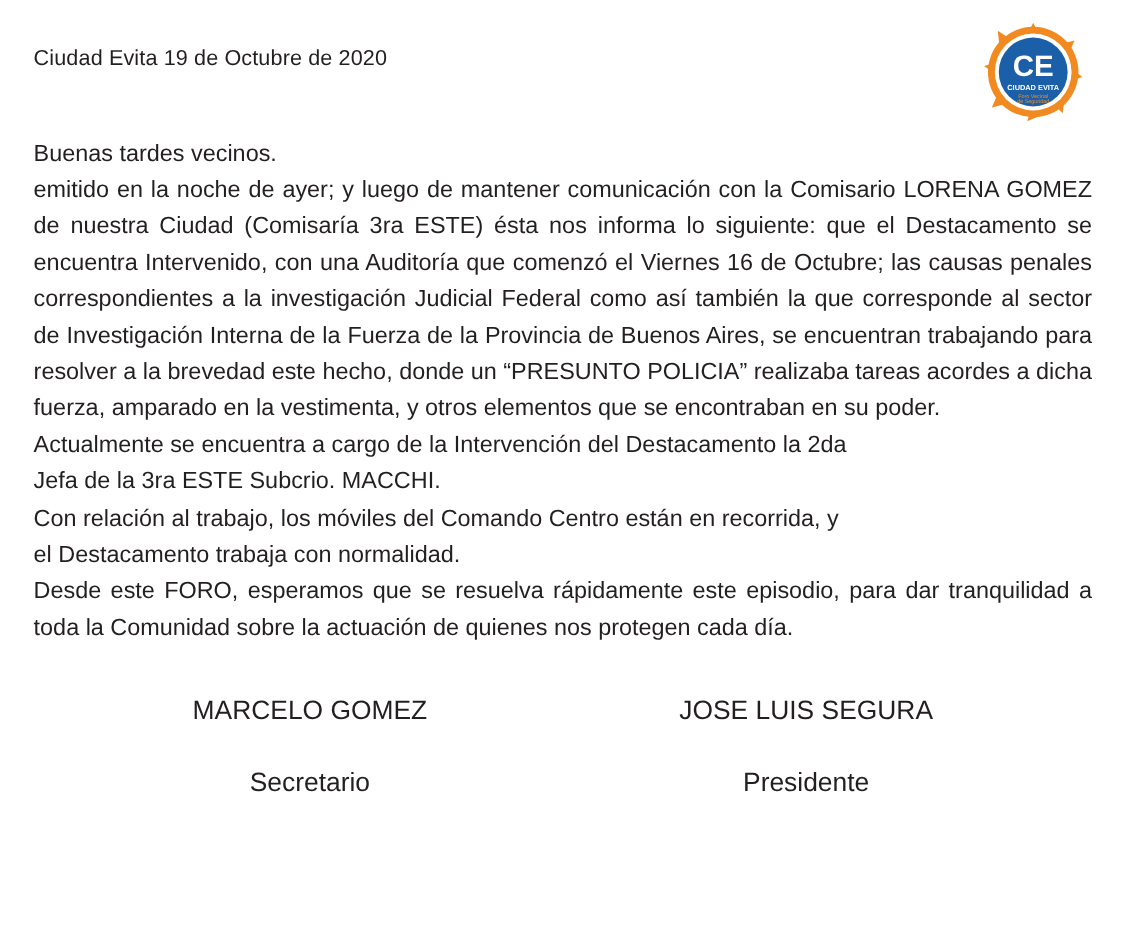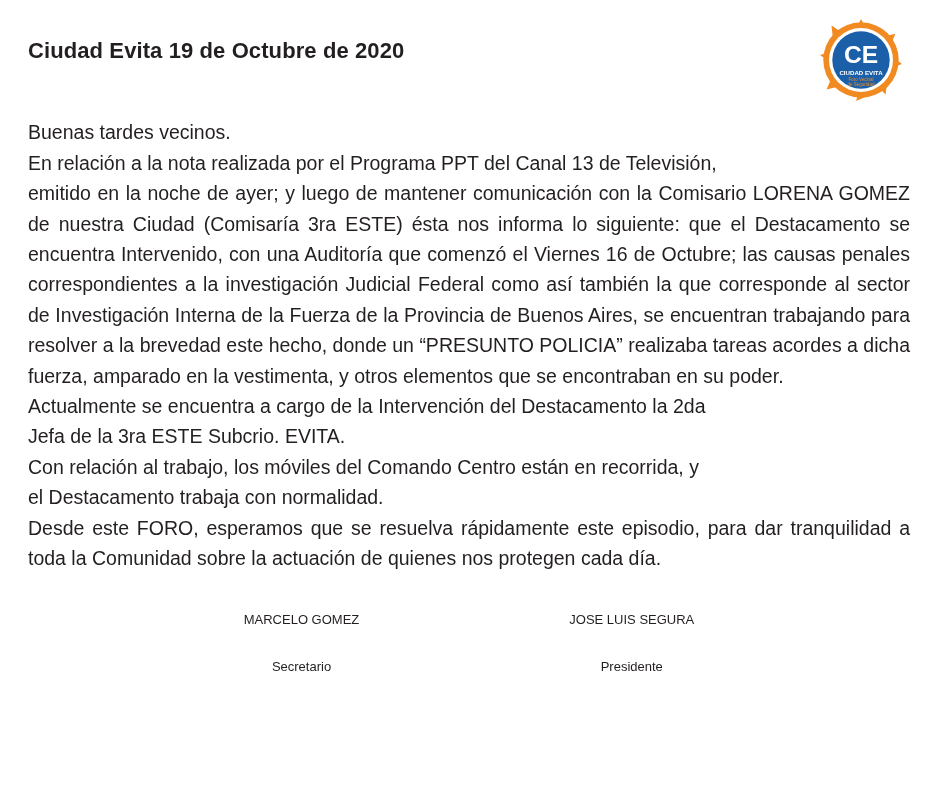--- a/index.html
+++ b/index.html
@@ -24,25 +24,24 @@
   .logo {
     position: absolute;
     top: 19px;
     right: 38px;
     width: 82px;
     height: 82px;
   }
   .logo svg { display: block; }
 
   .dateline {
-    font-size: 22px;
+    font-size: 18px;
     line-height: 1.2;
     margin: 0 0 0 0;
     letter-spacing: 0.1px;
-    font-weight: bold;
   }
 
   .body-block {
     margin-top: 53px;
     font-size: 19.5px;
     line-height: 1.56;
   }
   .body-block p {
     margin: 0;
   }
@@ -50,21 +49,21 @@
     text-align: justify;
     text-justify: inter-word;
   }
   b, strong { font-weight: normal; }
 
   .signatures {
     margin-top: 38px;
     display: flex;
     justify-content: center;
     gap: 210px;
-    font-size: 13px;
+    font-size: 22px;
     line-height: 1.45;
   }
   .sig {
     text-align: center;
   }
   .sig .name { display: block; }
   .sig .role { display: block; margin-top: 28px; }
 </style>
 </head>
 <body>
@@ -90,24 +89,23 @@
       <text x="50" y="68" text-anchor="middle" font-family="Liberation Sans, sans-serif" font-size="7.5" font-weight="bold" fill="#ffffff">CIUDAD EVITA</text>
       <text x="50" y="76" text-anchor="middle" font-family="Liberation Sans, sans-serif" font-size="5.5" fill="#f18a21">Foro Vecinal</text>
       <text x="50" y="82" text-anchor="middle" font-family="Liberation Sans, sans-serif" font-size="5.5" fill="#f18a21">de Seguridad</text>
     </svg>
   </div>
 
   <p class="dateline">Ciudad Evita 19 de Octubre de 2020</p>
 
   <div class="body-block">
     <p>Buenas tardes vecinos.</p>
-    <p>En relación a la nota realizada por el Programa PPT del Canal 13 de Televisión,</p>
     <p class="justify"><span>emitido en la noche de ayer; y luego de mantener comunicación con la Comisario </span><b>LORENA GOMEZ</b><span> de nuestra Ciudad (Comisaría 3ra ESTE) ésta nos informa lo siguiente: que el Destacamento se encuentra Intervenido, con una Auditoría que comenzó el Viernes 16 de Octubre; las causas penales correspondientes a la investigación Judicial Federal como así también la que corresponde al sector de Investigación Interna de la Fuerza de la Provincia de Buenos Aires, se encuentran trabajando para resolver a la brevedad este hecho, donde un </span><b>“PRESUNTO POLICIA”</b><span> realizaba tareas acordes a dicha fuerza, amparado en la vestimenta, y otros elementos que se encontraban en su poder.</span></p>
     <p>Actualmente se encuentra a cargo de la Intervención del Destacamento la 2da</p>
-    <p><span>Jefa de la 3ra ESTE Subcrio. </span><b>EVITA</b><span>.</span></p>
+    <p><span>Jefa de la 3ra ESTE Subcrio. </span><b>MACCHI</b><span>.</span></p>
     <p>Con relación al trabajo, los móviles del Comando Centro están en recorrida, y</p>
     <p>el Destacamento trabaja con normalidad.</p>
     <p class="justify">Desde este FORO, esperamos que se resuelva rápidamente este episodio, para dar tranquilidad a toda la Comunidad sobre la actuación de quienes nos protegen cada día.</p>
   </div>
 
   <div class="signatures">
     <div class="sig">
       <span class="name">MARCELO GOMEZ</span>
       <span class="role">Secretario</span>
     </div>

